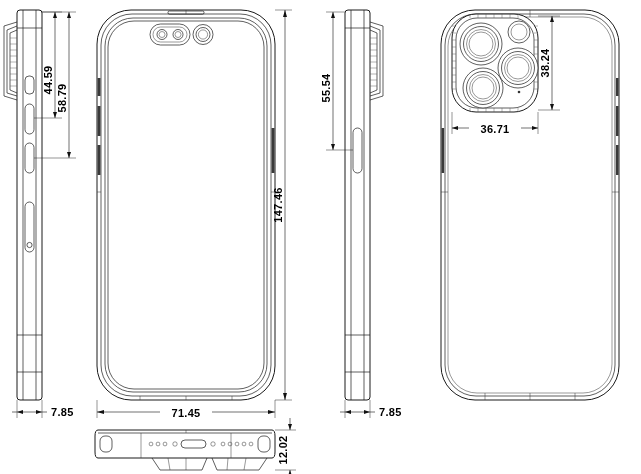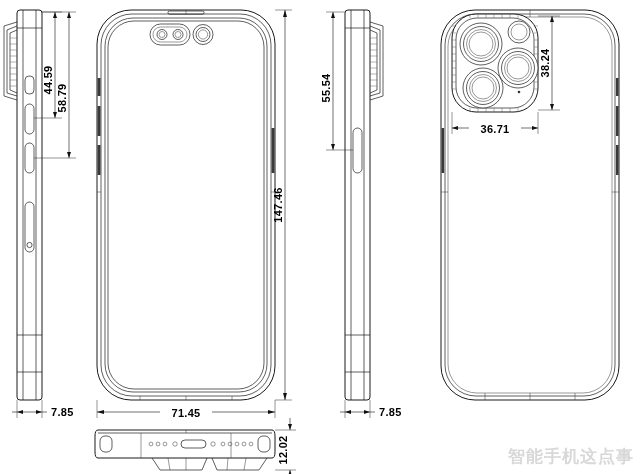--- a/index.html
+++ b/index.html
@@ -363,14 +363,13 @@
         <line class="dimline" x1="290" y1="418" x2="290" y2="430"></line>
         <line class="dimline" x1="290" y1="470" x2="290" y2="474"></line>
         <path d="M290 430 l-2 -6 l4 0 z" fill="#111"></path>
         <path d="M290 470 l-2 6 l4 0 z" fill="#111"></path>
         <text class="dimtxt" transform="translate(287,450) rotate(-90)" text-anchor="middle">12.02</text>
       </g>
     </g>
 
   </svg>
 
-  <div class="wm">智能手机这点事</div>
 </div>
 
 </body></html>

